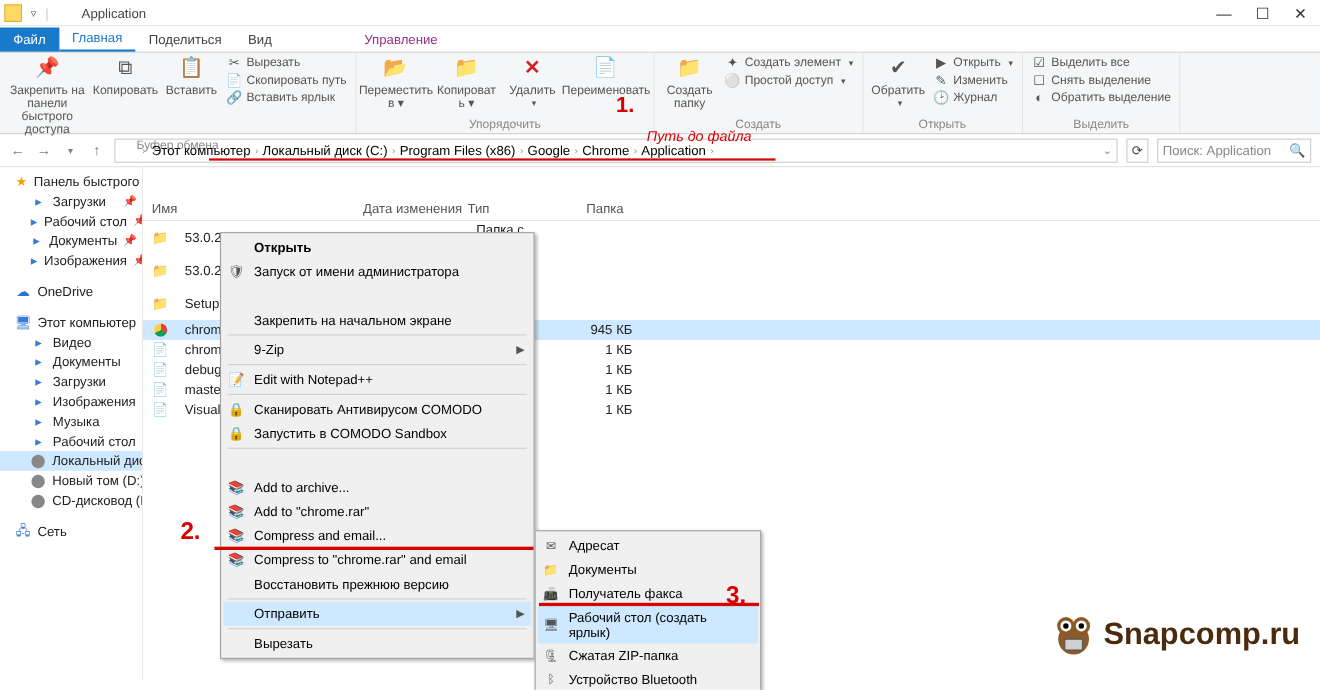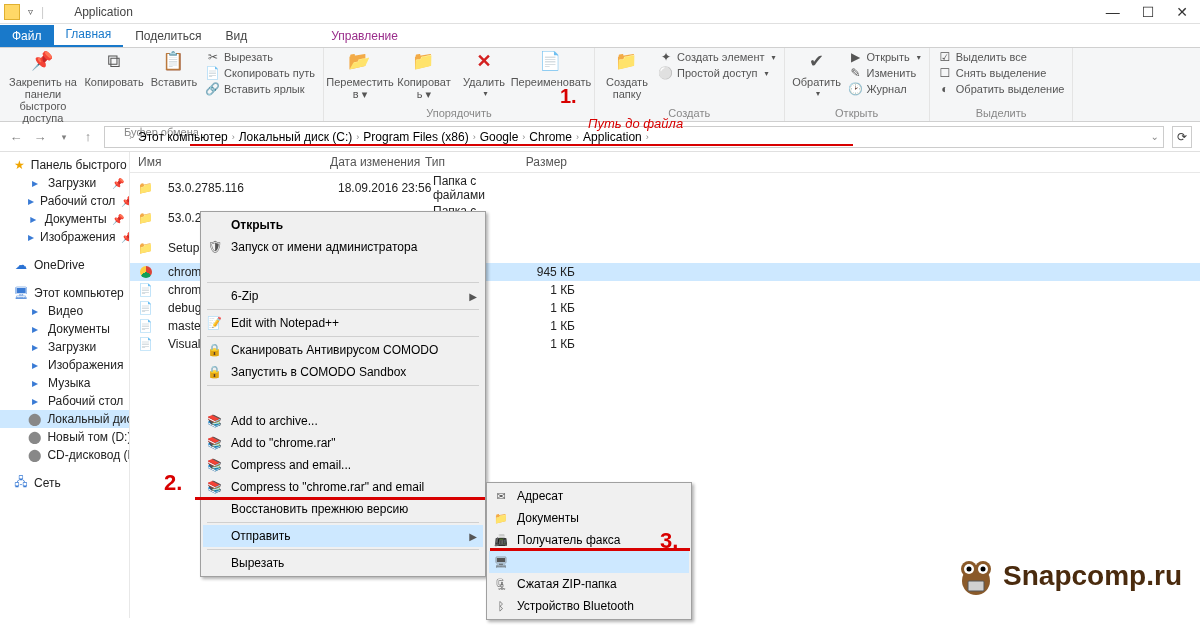--- a/index.html
+++ b/index.html
@@ -61,21 +61,21 @@
 .side-item.l1 { padding-left: 28px; }
 .side-item.sel { background: #cde8ff; }
 .side-sep { height: 10px; }
 .side-item .sic { width: 14px; height: 14px; display: inline-flex; align-items: center; justify-content: center; font-size: 12px; }
 .star-icn { color: #f0a500; }
 .blue-box { color: #3a7bd5; }
 .cloud-icn { color: #2a72d4; }
 .gray-disc { color: #888; }
 
 
-.filelist { flex: 1; position: relative; }
+.filelist { flex: 1; position: relative; margin-top: 28px; }
 .cols { display: flex; border-bottom: 1px solid #e8e8e8; color: #555; font-size: 12px; padding: 3px 0; }
 .c-name { width: 200px; padding-left: 8px; }
 .c-date { width: 95px; }
 .c-type { width: 90px; }
 .c-size { width: 60px; text-align: right; padding-right: 8px; }
 .frow { display: flex; align-items: center; font-size: 12px; color: #222; padding: 1px 0; }
 .frow.sel { background: #cde8ff; }
 .frow .ficon { width: 16px; height: 16px; margin: 0 6px 0 8px; display: inline-flex; align-items: center; justify-content: center; font-size: 12px; }
 .folder-y { color: #e8b23a; }
 .chrome-c { background: conic-gradient(#db4437 0 120deg,#0f9d58 120deg 240deg,#ffcd40 240deg 360deg); border-radius: 50%; width: 12px; height: 12px; }
@@ -279,20 +279,24 @@
         <span class="crumb-sep">›</span>
         <span class="crumb">Chrome</span>
         <span class="crumb-sep">›</span>
         <span class="crumb">Application</span>
         <span class="crumb-sep">›</span>
       </div>
     <span style="margin-left:auto;font-size:10px;color:#888">⌄</span>
     <div class="red-underline-1"></div>
   </div>
   <div class="refresh-box">⟳</div>
+  <div class="search-box">
+    <span>Поиск: Application</span>
+    <span class="mag">🔍</span>
+  </div>
 </div>
 
 <div class="anno1">1.</div>
 <div class="anno1-text">Путь до файла</div>
 
 <div class="body">
 
   <div class="sidebar">
     <div class="side-item l0">
         <span class="sic star-icn">★</span>
@@ -373,21 +377,21 @@
         <span class="sic blue-box">🖧</span>
         <span>Сеть</span>
       </div>
   </div>
 
   <div class="filelist">
     <div class="cols">
       <div class="c-name">Имя</div>
       <div class="c-date">Дата изменения</div>
       <div class="c-type">Тип</div>
-      <div class="c-size">Размер</div>
+      <div class="c-size">Папка</div>
     </div>
     <div id="file-rows">
         <div class="frow">
           <span class="ficon folder-y">📁</span>
           <div class="c-name" style="width:178px">53.0.2785.116</div>
           <div class="c-date">18.09.2016 23:56</div>
           <div class="c-type">Папка с файлами</div>
           <div class="c-size"></div>
         </div>
         <div class="frow">
@@ -450,24 +454,28 @@
       <span class="mic "></span>
       <span>Открыть</span>
     </div>
     <div class="mi">
       <span class="mic shield">🛡</span>
       <span>Запуск от имени администратора</span>
     </div>
     <div class="mi">
       <span class="mic "></span>
     </div>
+    <div class="mi">
+      <span class="mic "></span>
+      <span>Закрепить на начальном экране</span>
+    </div>
     <div class="ctx-sep"></div>
     <div class="mi">
       <span class="mic "></span>
-      <span>6-Zip</span>
+      <span>9-Zip</span>
       <span class="ar">▶</span>
     </div>
     <div class="ctx-sep"></div>
     <div class="mi">
       <span class="mic ">📝</span>
       <span>Edit with Notepad++</span>
     </div>
     <div class="ctx-sep"></div>
     <div class="mi">
       <span class="mic ">🔒</span>
@@ -524,20 +532,21 @@
     <div class="mi">
       <span class="mic">📁</span>
       <span>Документы</span>
     </div>
     <div class="mi">
       <span class="mic">📠</span>
       <span>Получатель факса</span>
     </div>
     <div class="mi hl">
       <span class="mic">🖥</span>
+      <span>Рабочий стол (создать ярлык)</span>
     </div>
     <div class="mi">
       <span class="mic">🗜</span>
       <span>Сжатая ZIP-папка</span>
     </div>
     <div class="mi">
       <span class="mic">ᛒ</span>
       <span>Устройство Bluetooth</span>
     </div>
   </div>

